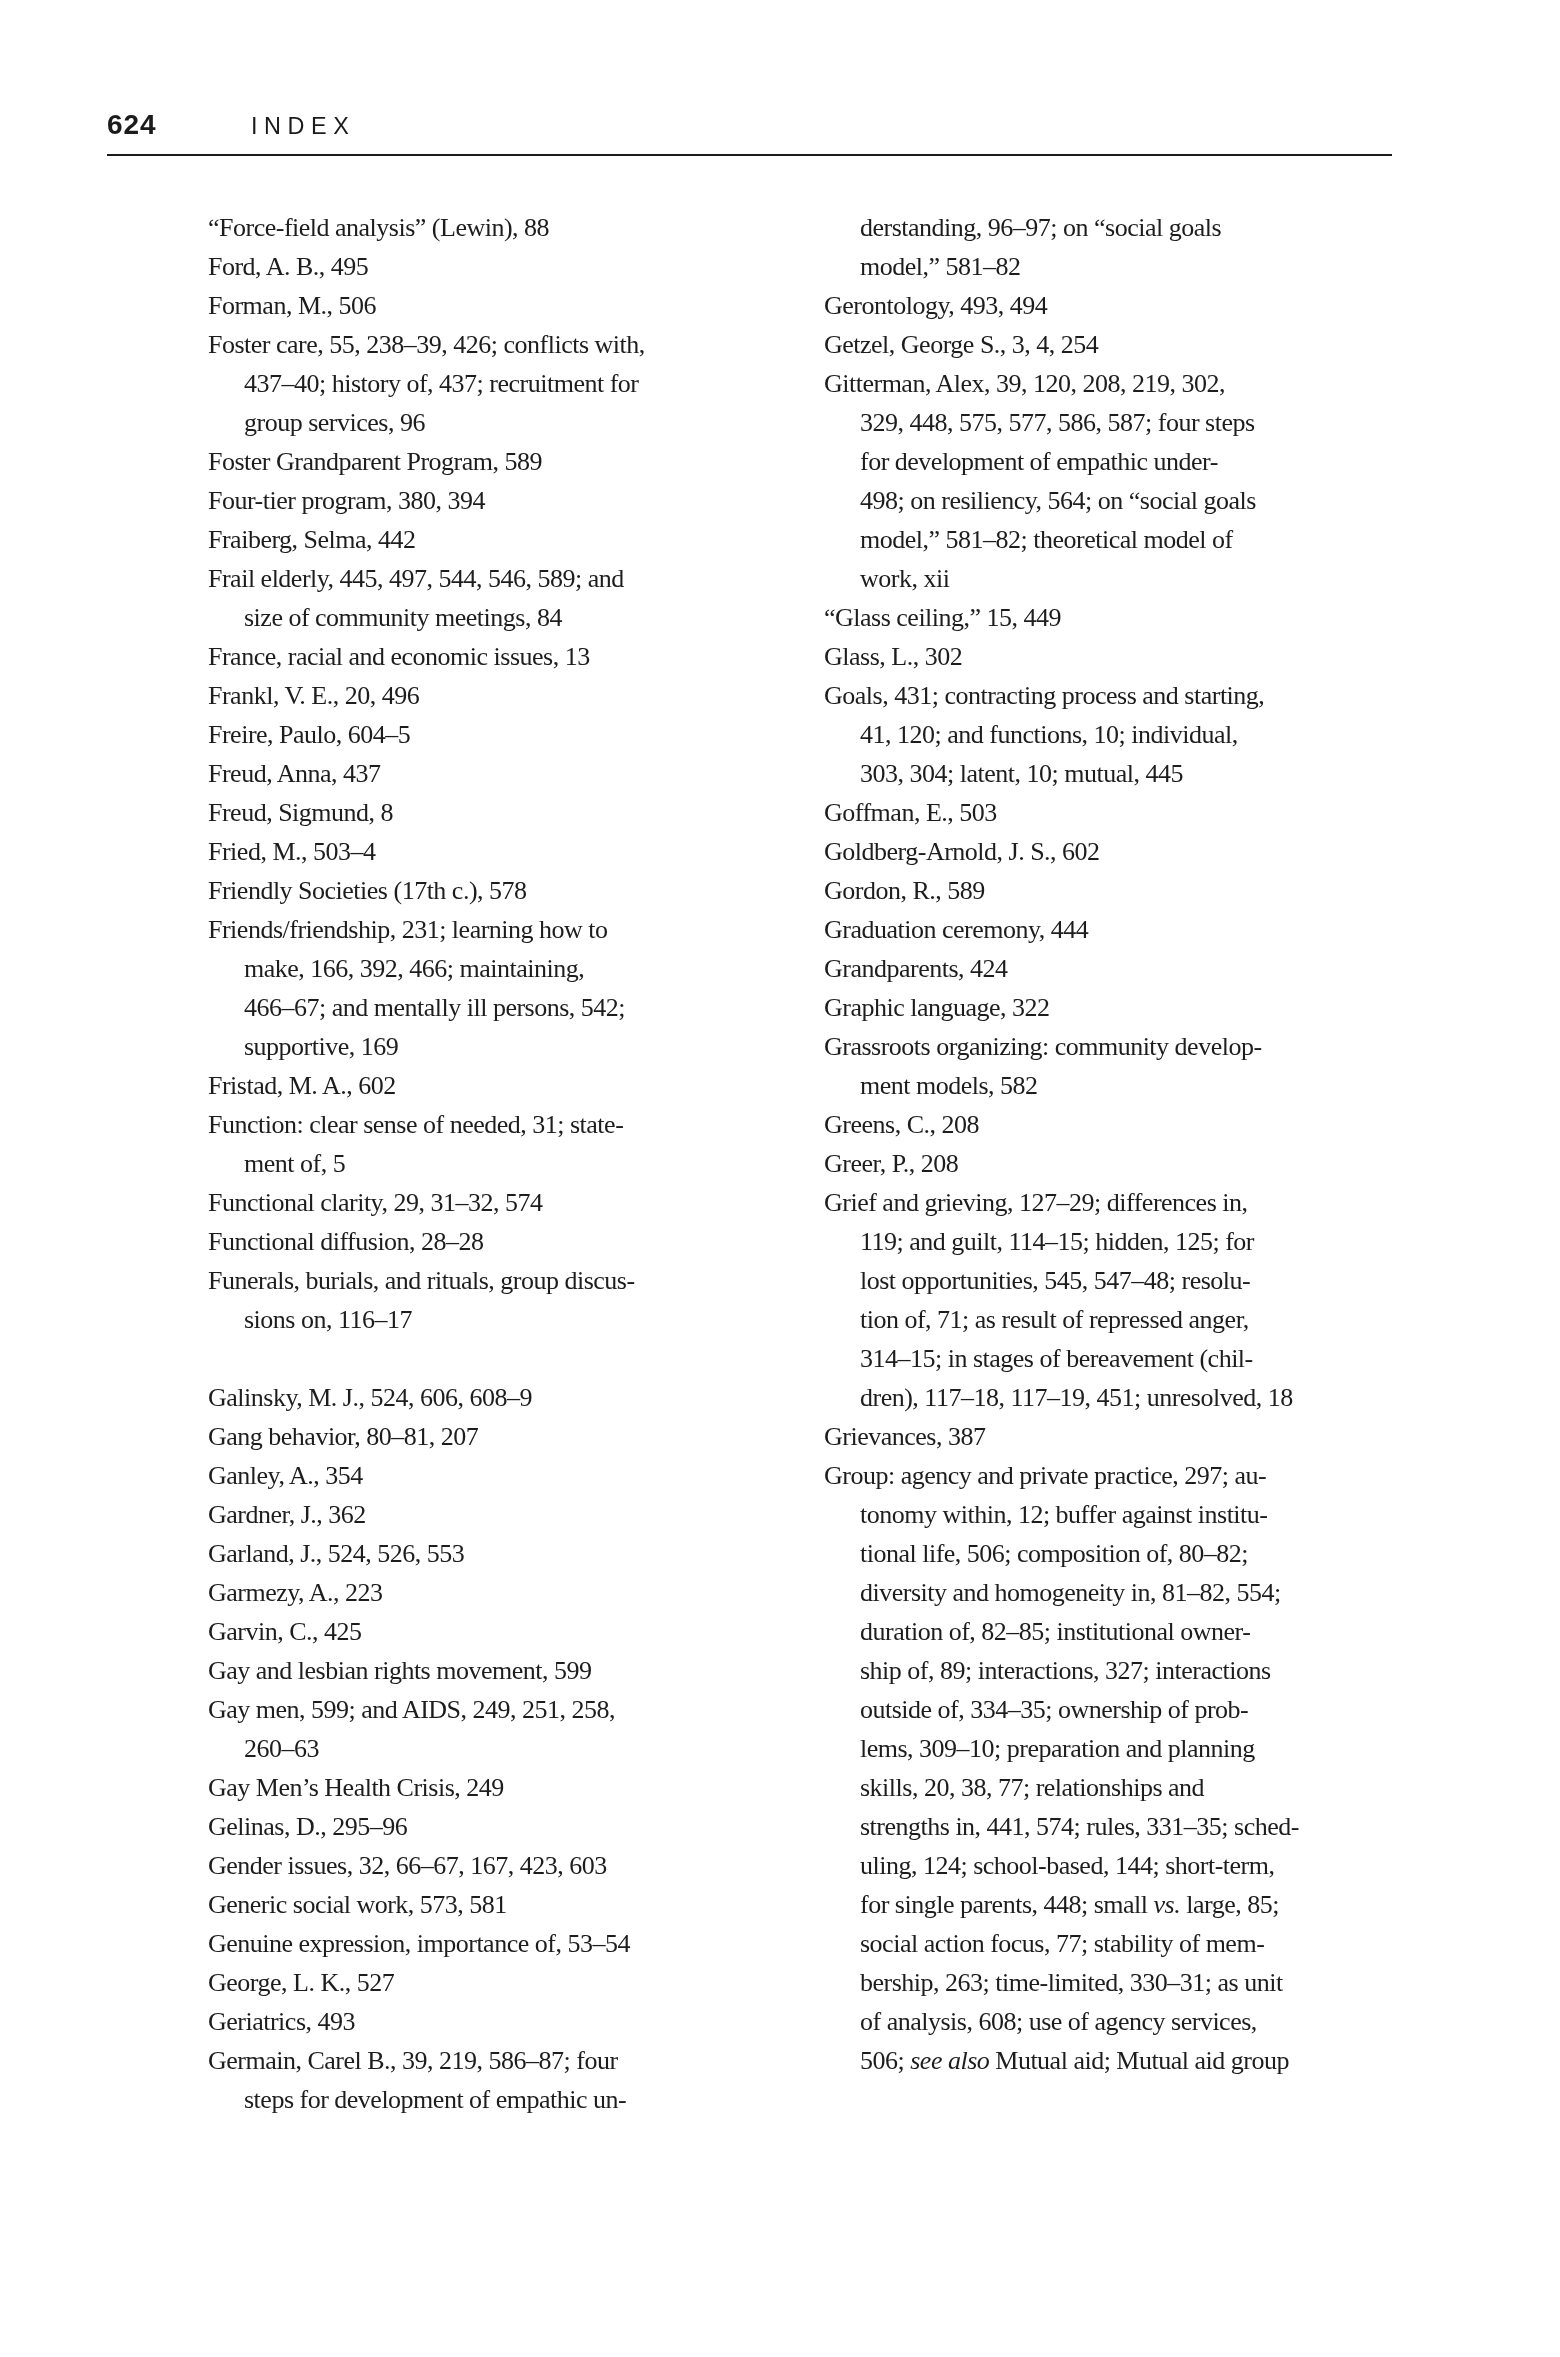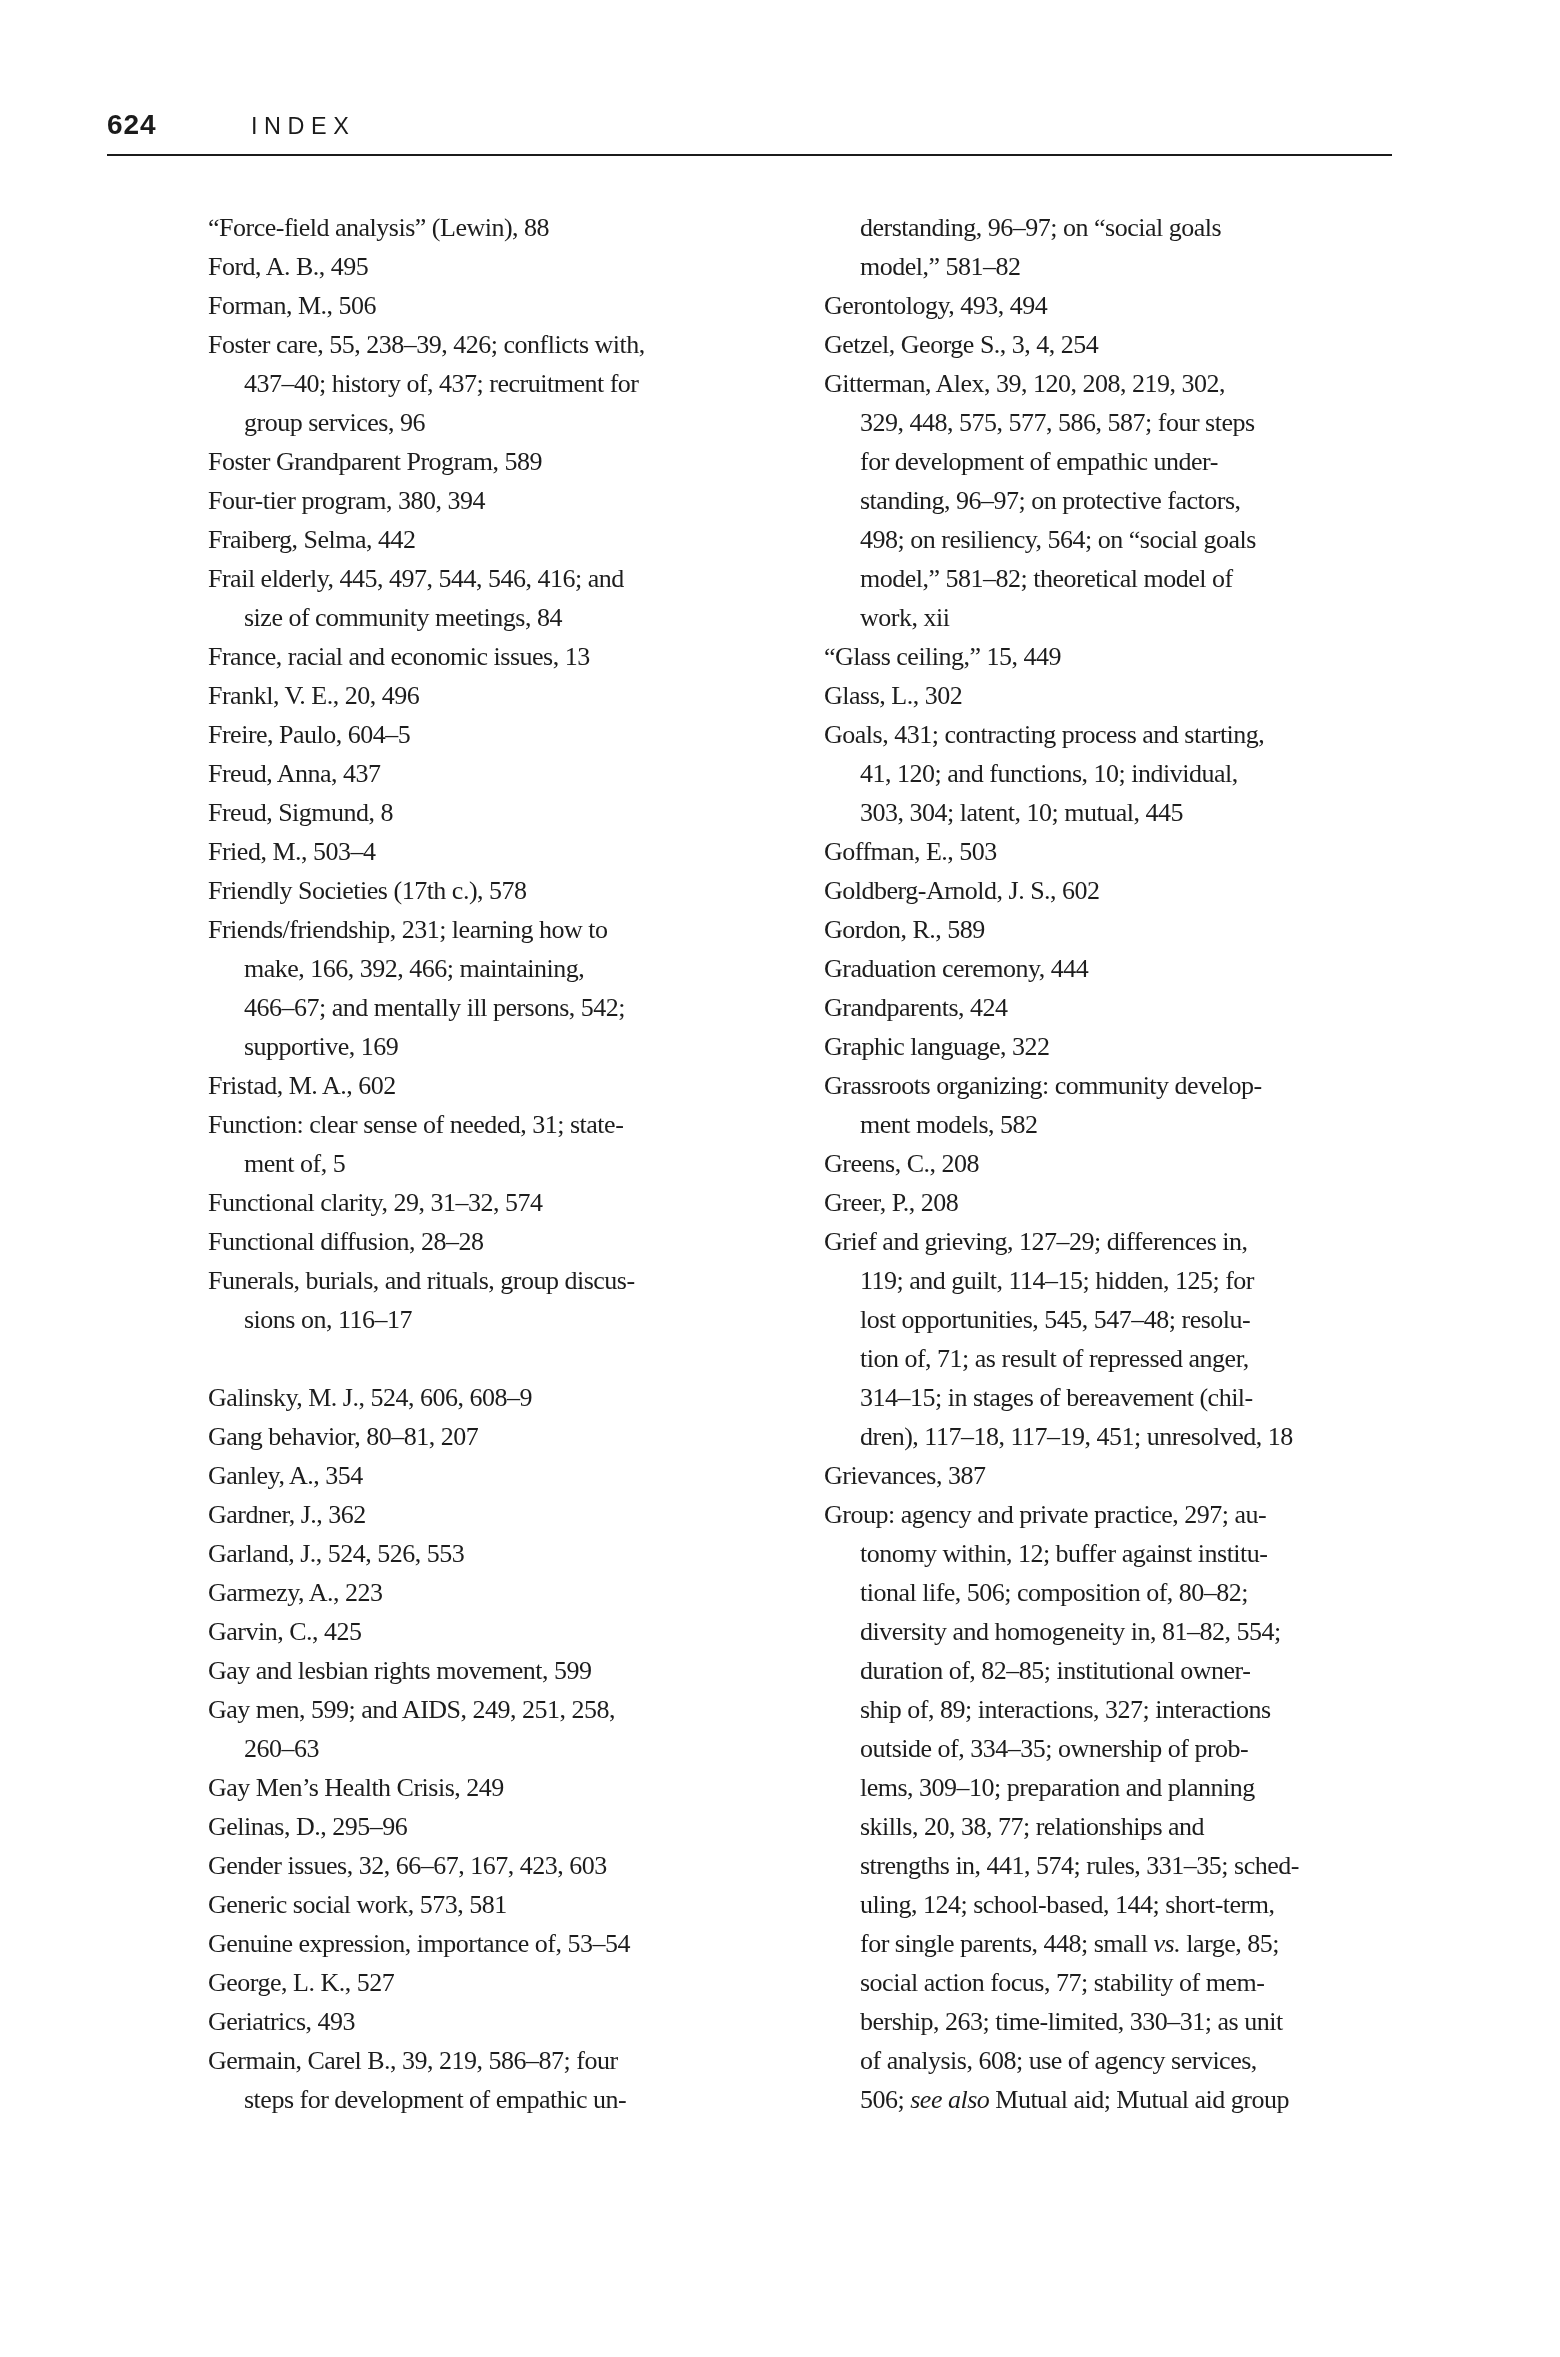--- a/index.html
+++ b/index.html
@@ -75,21 +75,21 @@
   <div class="col col-left">
       <div class="line">“Force-field analysis” (Lewin), 88</div>
       <div class="line">Ford, A. B., 495</div>
       <div class="line">Forman, M., 506</div>
       <div class="line">Foster care, 55, 238–39, 426; conflicts with,</div>
       <div class="line cont">437–40; history of, 437; recruitment for</div>
       <div class="line cont">group services, 96</div>
       <div class="line">Foster Grandparent Program, 589</div>
       <div class="line">Four-tier program, 380, 394</div>
       <div class="line">Fraiberg, Selma, 442</div>
-      <div class="line">Frail elderly, 445, 497, 544, 546, 416; and</div>
+      <div class="line">Frail elderly, 445, 497, 544, 546, 589; and</div>
       <div class="line cont">size of community meetings, 84</div>
       <div class="line">France, racial and economic issues, 13</div>
       <div class="line">Frankl, V. E., 20, 496</div>
       <div class="line">Freire, Paulo, 604–5</div>
       <div class="line">Freud, Anna, 437</div>
       <div class="line">Freud, Sigmund, 8</div>
       <div class="line">Fried, M., 503–4</div>
       <div class="line">Friendly Societies (17th c.), 578</div>
       <div class="line">Friends/friendship, 231; learning how to</div>
       <div class="line cont">make, 166, 392, 466; maintaining,</div>
@@ -124,21 +124,20 @@
       <div class="line cont">steps for development of empathic un-</div>
     </div>
   <div class="col col-right">
       <div class="line cont">derstanding, 96–97; on “social goals</div>
       <div class="line cont">model,” 581–82</div>
       <div class="line">Gerontology, 493, 494</div>
       <div class="line">Getzel, George S., 3, 4, 254</div>
       <div class="line">Gitterman, Alex, 39, 120, 208, 219, 302,</div>
       <div class="line cont">329, 448, 575, 577, 586, 587; four steps</div>
       <div class="line cont">for development of empathic under-</div>
-      <div class="line cont">standing, 96–97; on protective factors,</div>
       <div class="line cont">498; on resiliency, 564; on “social goals</div>
       <div class="line cont">model,” 581–82; theoretical model of</div>
       <div class="line cont">work, xii</div>
       <div class="line">“Glass ceiling,” 15, 449</div>
       <div class="line">Glass, L., 302</div>
       <div class="line">Goals, 431; contracting process and starting,</div>
       <div class="line cont">41, 120; and functions, 10; individual,</div>
       <div class="line cont">303, 304; latent, 10; mutual, 445</div>
       <div class="line">Goffman, E., 503</div>
       <div class="line">Goldberg-Arnold, J. S., 602</div>

